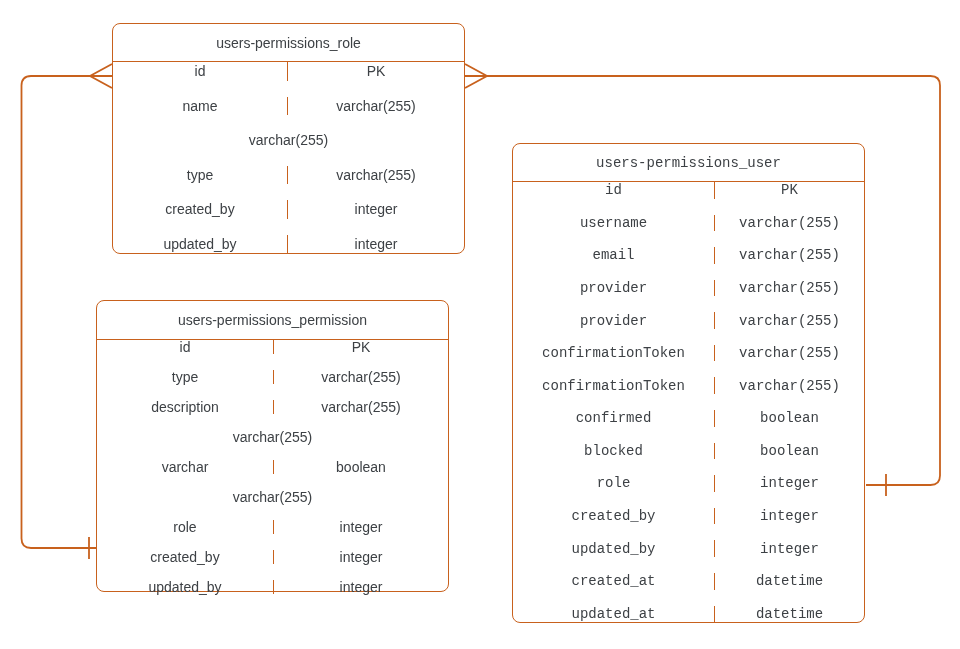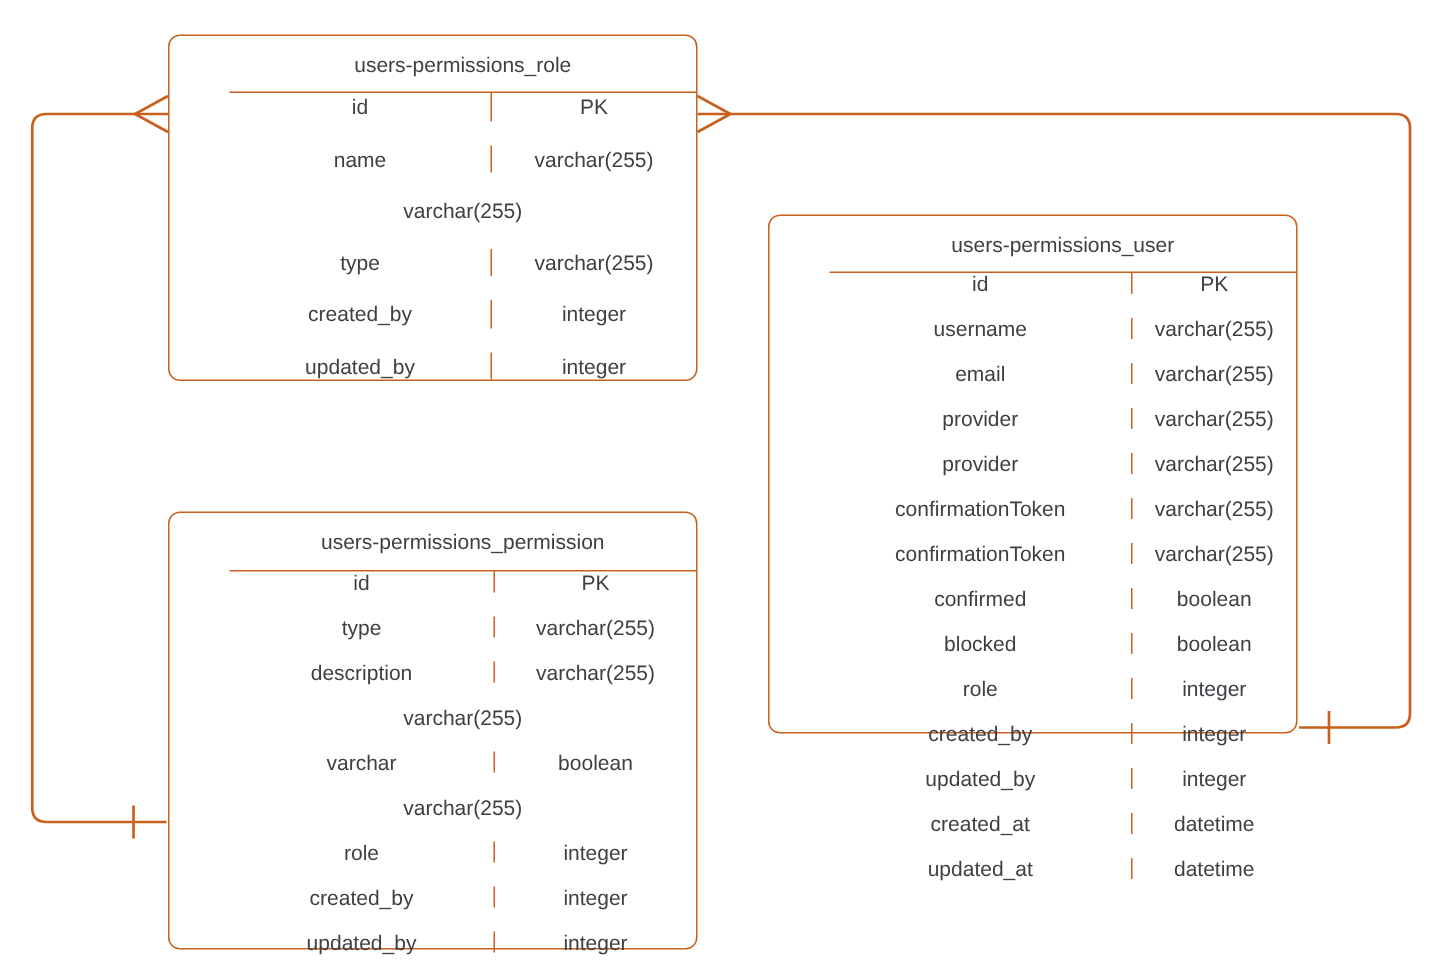--- a/index.html
+++ b/index.html
@@ -12,42 +12,42 @@
   body{font-family:"Liberation Sans",sans-serif;}
   .canvas{
     position:relative;width:960px;height:649px;
     background:var(--bg);overflow:hidden;
   }
   .connectors{position:absolute;left:0;top:0;width:960px;height:649px;}
   .connectors path{stroke:var(--line);fill:none;stroke-width:1.8;stroke-linecap:butt;stroke-linejoin:miter;}
   .erd-table{
     position:absolute;display:flex;flex-direction:column;
     border:1.5px solid var(--line);border-radius:8px;
-    background:#fff;color:var(--text);font-size:14px;line-height:1;padding-left:40px;
+    background:#fff;color:var(--text);font-size:14px;line-height:1;
   }
   .erd-title{
     flex:0 0 auto;display:flex;align-items:center;justify-content:center;
     border-bottom:1.5px solid var(--line);
     font-size:14px;color:var(--text);
   }
   .erd-fields{flex:1;display:flex;flex-direction:column;gap:16px;}
   .erd-row{flex:1;display:flex;align-items:stretch;}
   .erd-row .cell{display:flex;align-items:center;justify-content:center;}
   .erd-row .field{border-right:1.5px solid var(--line);}
   .erd-row .type{flex:1;}
   
   .t-role{left:112px;top:23px;width:353px;height:231px;}
   .t-role .erd-title{height:38px;}
   .t-role .field{width:175px;}
   
-  .t-permission{left:112px;top:300px;width:353px;height:292px;margin-top:41px;}
+  .t-permission{left:96px;top:300px;width:353px;height:292px;}
   .t-permission .erd-title{height:39px;}
   .t-permission .field{width:177px;}
   
-  .t-user{left:512px;top:143px;width:353px;height:346px;}
+  .t-user{left:512px;top:143px;width:353px;height:480px;font-family:Liberation Mono, monospace;}
   .t-user .erd-title{height:38px;}
   .t-user .field{width:202px;}
 </style>
 </head>
 <body>
 
 <div class="canvas">
 
   <svg class="connectors" width="960" height="649" viewBox="0 0 960 649">
     <g>

